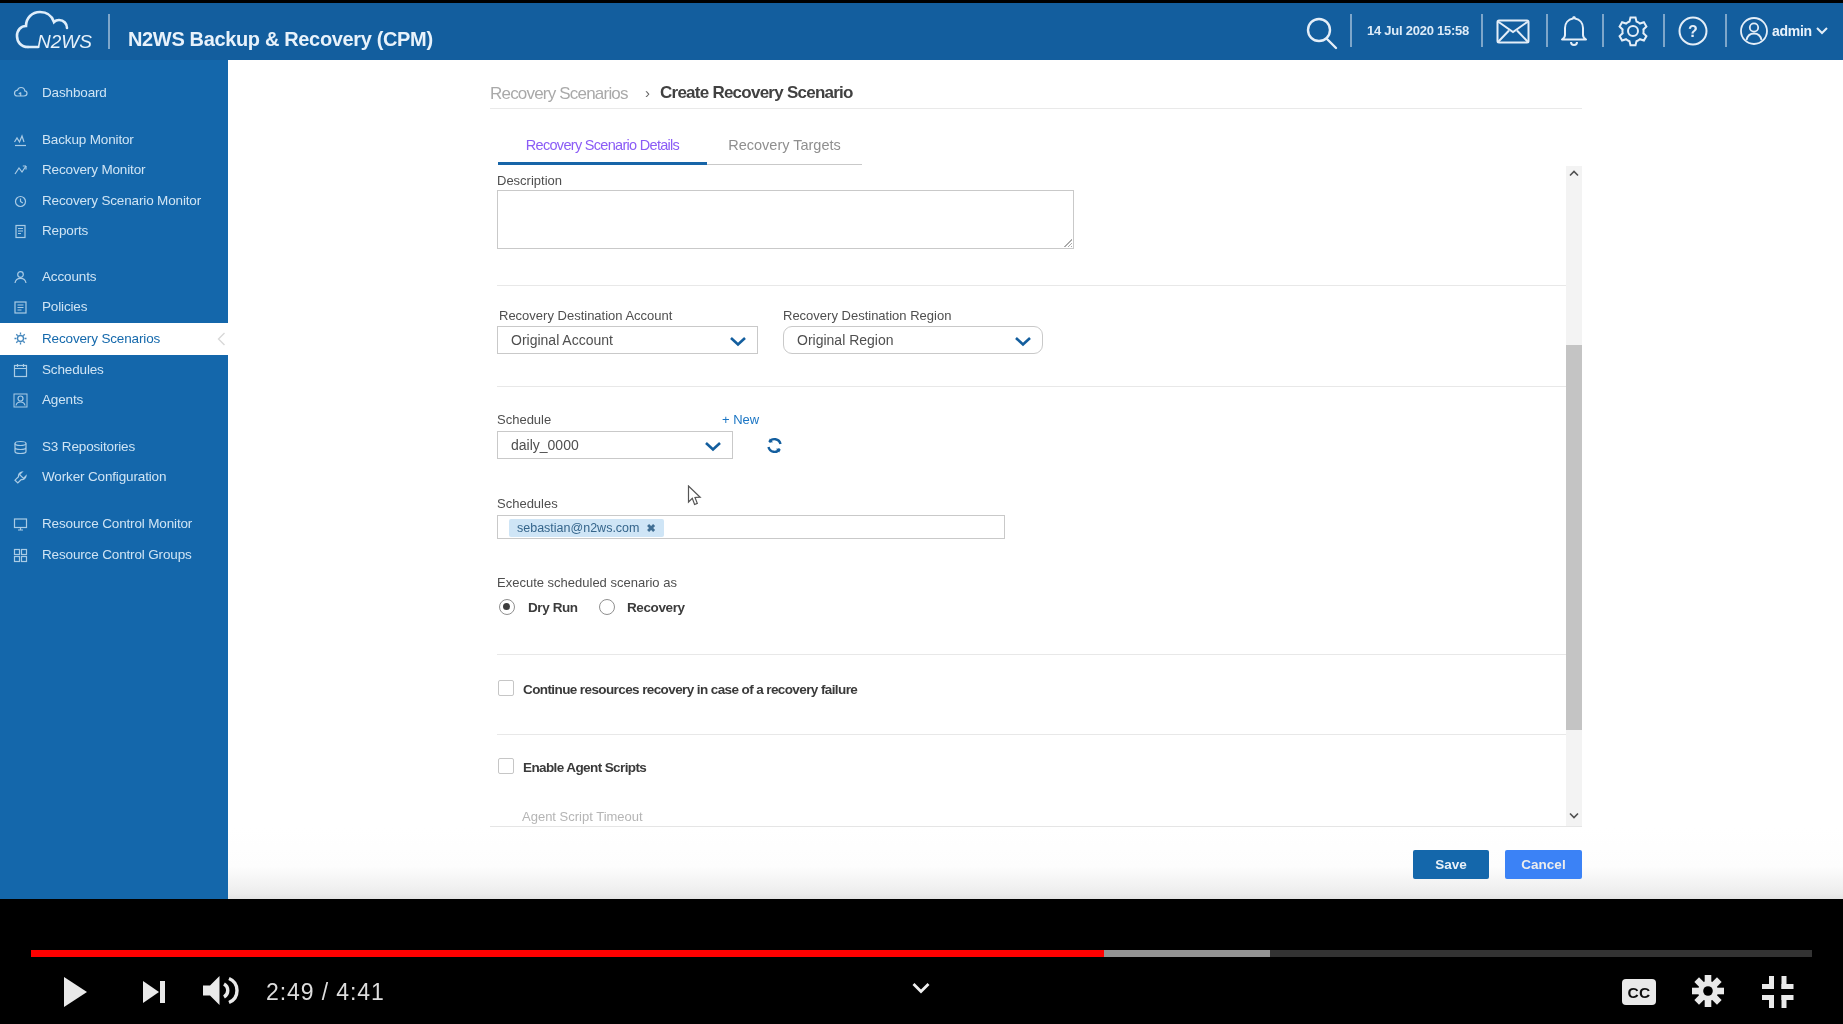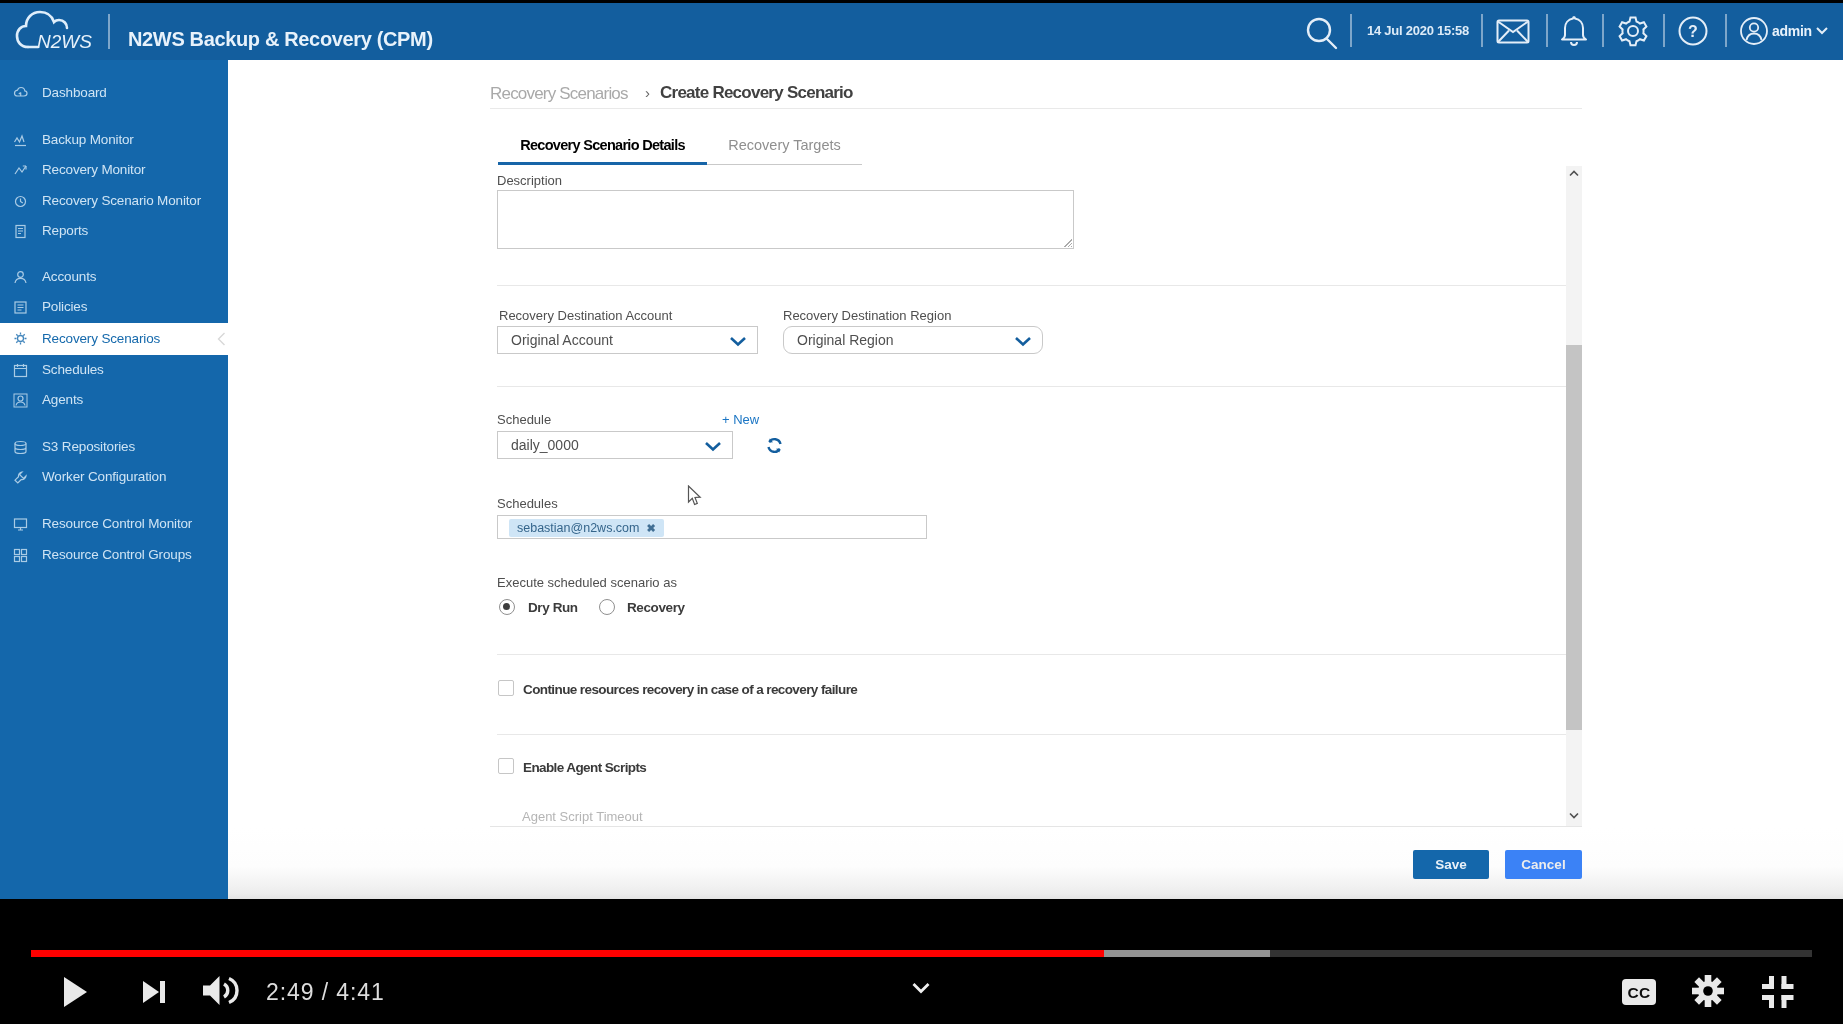--- a/index.html
+++ b/index.html
@@ -22,38 +22,38 @@
   .sbitem.sel { background:#fff; color:#1569ac; height:32px; line-height:32px; }
 
   
   #main { position:absolute; left:228px; top:60px; width:1615px; height:839px; background:#fff; }
   
   .crumb1 { position:absolute; left:262px; top:24px; font-size:17px; color:#a9a9a9; letter-spacing:-0.8px; white-space:nowrap;}
   .crumb-gt { position:absolute; left:417px; top:24px; font-size:15px; color:#666; }
   .crumb2 { position:absolute; left:432px; top:23px; font-size:17px; font-weight:700; color:#414141; letter-spacing:-0.75px; white-space:nowrap;}
   .crumbline { position:absolute; left:262px; top:48px; width:1092px; height:1px; background:#e9e9e9; }
 
-  .tab1 { position:absolute; left:270px; top:77px; width:209px; text-align:center; font-size:14.5px; font-weight:700; color:#000000; letter-spacing:-0.7px; }
+  .tab1 { position:absolute; left:270px; top:77px; width:209px; text-align:center; font-size:14.5px; font-weight:400; color:#8b5cf6; letter-spacing:-0.7px; }
   .tab2 { position:absolute; left:479px; top:77px; width:155px; text-align:center; font-size:14.5px; color:#8f8f8f; }
   .tabbar-blue { position:absolute; left:270px; top:102px; width:209px; height:3px; background:#1765a8; }
   .tabbar-gray { position:absolute; left:479px; top:104px; width:155px; height:1px; background:#c9c9c9; }
 
   .flabel { position:absolute; font-size:13px; color:#4f4f4f; white-space:nowrap; }
   .sep { position:absolute; left:269px; width:1069px; height:1px; background:#e8e8e8; }
 
   textarea.desc { position:absolute; left:269px; top:130px; width:577px; height:59px; border:1px solid #c9c9c9; resize:none; background:#fff; }
   .resz { position:absolute; left:836px; top:179px; width:8px; height:8px;
      background:linear-gradient(135deg, transparent 50%, #aaa 50%, #aaa 58%, transparent 58%, transparent 70%, #aaa 70%, #aaa 78%, transparent 78%, transparent 90%, #aaa 90%);}
 
   .select { position:absolute; height:28px; border:1px solid #c9c9c9; background:#fff; font-size:14px; color:#4f4f4f; line-height:26px; padding-left:13px; }
   .select svg { position:absolute; right:10px; top:9px; }
 
   .newlink { position:absolute; font-size:13px; color:#1a75c4; white-space:nowrap; }
 
-  .recip { position:absolute; left:269px; top:455px; width:430px; height:24px; border:1px solid #c9c9c9; background:#fff; }
+  .recip { position:absolute; left:269px; top:455px; width:508px; height:24px; border:1px solid #c9c9c9; background:#fff; }
   .tag { position:absolute; left:11px; top:2.5px; height:18px; background:#cfe5f6; border-radius:2px; font-size:12.5px; color:#35658b; line-height:18px; padding:0 8px; }
   .tag b { color:#416f94; font-size:11px; margin-left:7px; }
 
   .radio { position:absolute; width:16px; height:16px; border:1.5px solid #909090; border-radius:50%; background:#fff; }
   .radio.on:after { content:""; position:absolute; left:3px; top:3px; width:7px; height:7px; border-radius:50%; background:#3d3d3d; }
   .rlabel { position:absolute; font-size:13.5px; font-weight:700; color:#3c3c3c; white-space:nowrap; letter-spacing:-0.4px; }
 
   .chk { position:absolute; left:270px; width:16px; height:16px; border:1.5px solid #c6c6c6; border-radius:2px; background:#fff; }
   .clabel { position:absolute; left:295px; font-size:13.5px; font-weight:700; color:#3a3a3a; white-space:nowrap; letter-spacing:-0.6px; }
 

